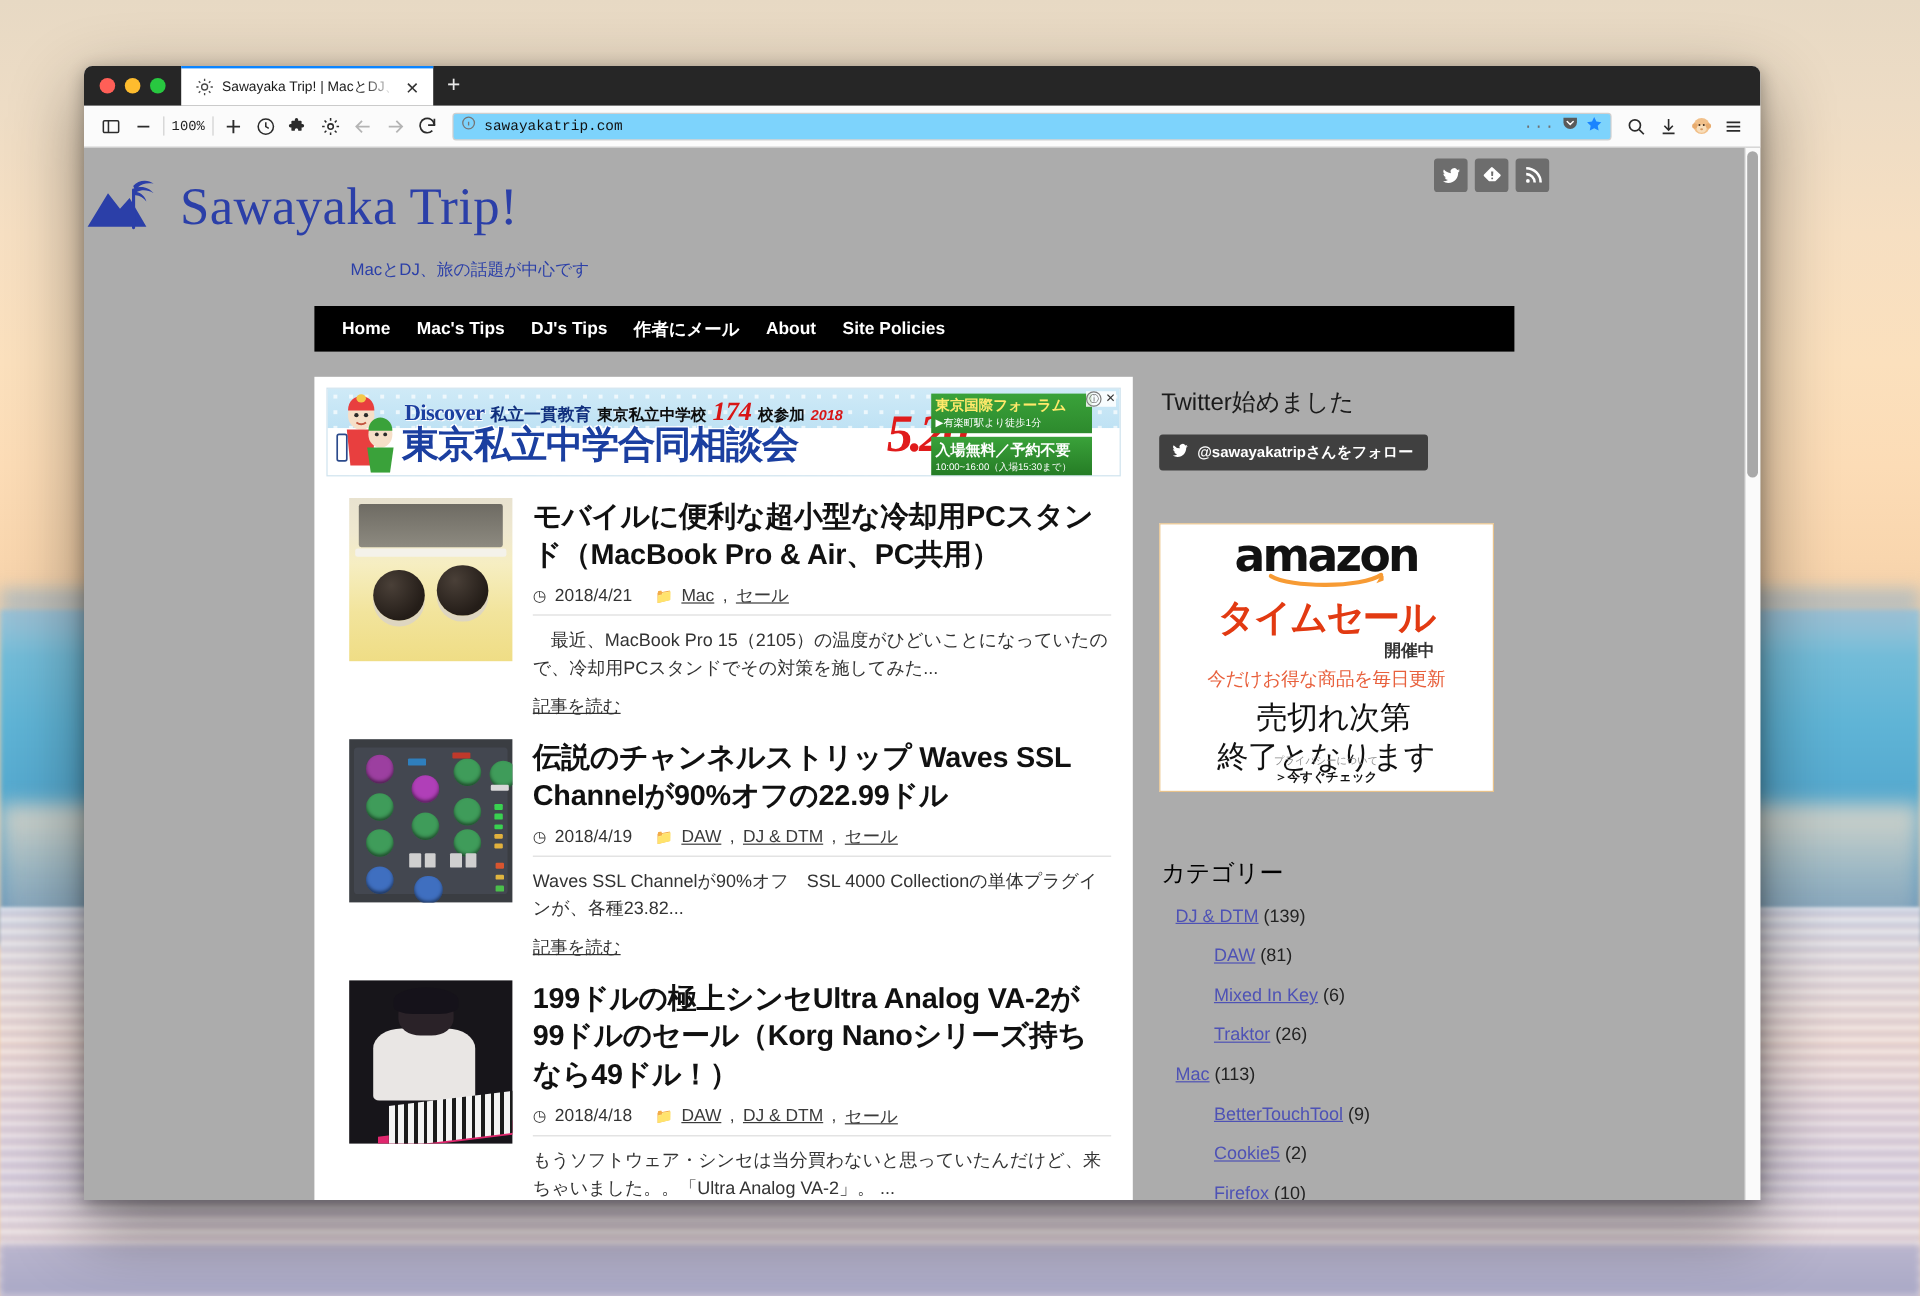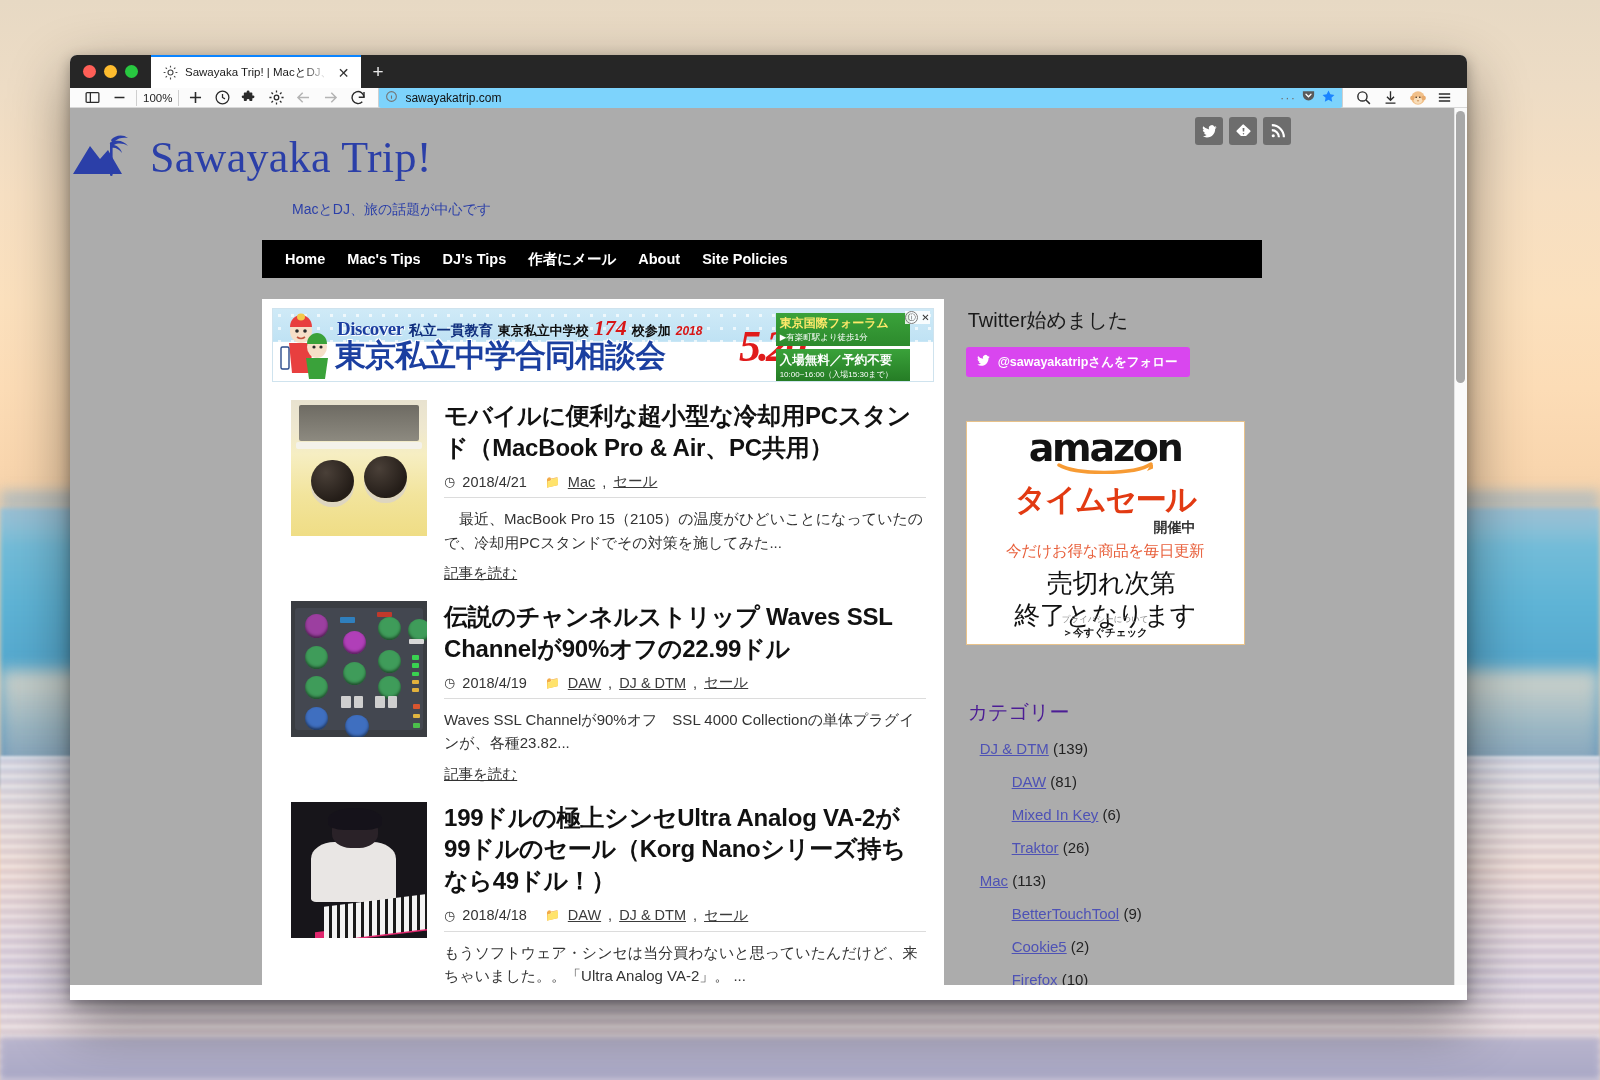--- a/index.html
+++ b/index.html
@@ -89,22 +89,22 @@
     width:15px;height:15px;flex:none;display:flex;align-items:center;
     justify-content:center;color:#333;font-size:14px;line-height:1;
   }
   #new-tab{
     width:34px;height:33px;display:flex;align-items:center;justify-content:center;
     color:#e9e9e9;font-size:19px;font-weight:300;
   }
 
   
   #toolbar{
-    height:20px;background:#fbfbfb;border-bottom:1px solid #d8d8d8;
-    display:flex;align-items:center;gap:0;padding:0 9px;box-sizing:border-box;
+    height:35px;background:#fbfbfb;border-bottom:1px solid #d8d8d8;
+    display:flex;align-items:center;gap:0;padding:0 9px;box-sizing:border-box;font-family:Liberation Mono, monospace;
   }
   .tb-btn{
     width:27px;height:27px;display:flex;align-items:center;justify-content:center;
     color:#2b2b2b;flex:none;
   }
   .tb-btn.dim{color:#b4b4b4;}
   .tb-sep{width:1px;height:16px;background:#cfcfcf;margin:0 3px;flex:none;}
   #zoom-level{font-size:11.5px;color:#1f1f1f;padding:0 3px;white-space:nowrap;}
 
   #urlbar{
@@ -288,21 +288,21 @@
     background:repeating-linear-gradient(to right,#f4f4f4 0 5px,#f4f4f4 5px,#1b1b1b 5px,#1b1b1b 8px);
     transform:skewY(-7deg);}
   .th-synth .kbedge{position:absolute;left:18%;bottom:0;right:-6%;height:9%;
     background:#e0266d;transform:skewY(-7deg);}
 
   
   .side-title{
     font-size:20px;color:#1a1a1a;margin:8px 0 13px 2px;
   }
   #twitter-btn{
-    display:inline-flex;align-items:center;gap:7px;background:#d946ef;
+    display:inline-flex;align-items:center;gap:7px;background:#404040;
     color:#fff;font-size:12.5px;font-weight:bold;border-radius:3px;
     padding:6px 12px 6px 10px;
   }
   #amazon-ad{
     margin-top:44px;width:279px;height:224px;background:#fff;
     border:1px solid #e8c28a;box-sizing:border-box;position:relative;
     display:flex;flex-direction:column;align-items:center;padding-top:11px;
   }
   #amz-logo{font-size:38px;font-weight:bold;color:#121212;letter-spacing:-2.2px;
     line-height:.8;font-family:"DejaVu Sans",sans-serif;}
@@ -313,21 +313,21 @@
   #amz-sub{font-size:15.5px;color:#e8603c;margin-top:3px;letter-spacing:-.4px;}
   #amz-big1,#amz-big2{font-size:26px;color:#111;line-height:1.2;letter-spacing:-.5px;}
   #amz-big1{margin-top:6px;margin-left:12px;}
   #amz-foot{
     position:absolute;left:0;right:0;bottom:4px;display:flex;
     align-items:center;justify-content:space-between;padding:0 9px;box-sizing:border-box;flex-direction:column;
   }
   #amz-priv{font-size:8.5px;color:#8a8a8a;}
   #amz-check{font-size:10.5px;color:#111;font-weight:bold;}
 
-  #cat-title{font-size:20px;color:#4c1d95;margin:54px 0 14px 2px;}
+  #cat-title{font-size:20px;color:#000000;margin:54px 0 14px 2px;}
   .cat-list{list-style:none;margin:0;padding:0 0 0 14px;}
   .cat-item{margin-bottom:16px;font-size:15px;color:#222;}
   .cat-item.child{padding-left:32px;}
   .cat-item a{color:#4e52b5;text-decoration:underline;}
   .cat-count{color:#222;}
 </style>
 </head>
 <body>
 
 <div id="desktop">

